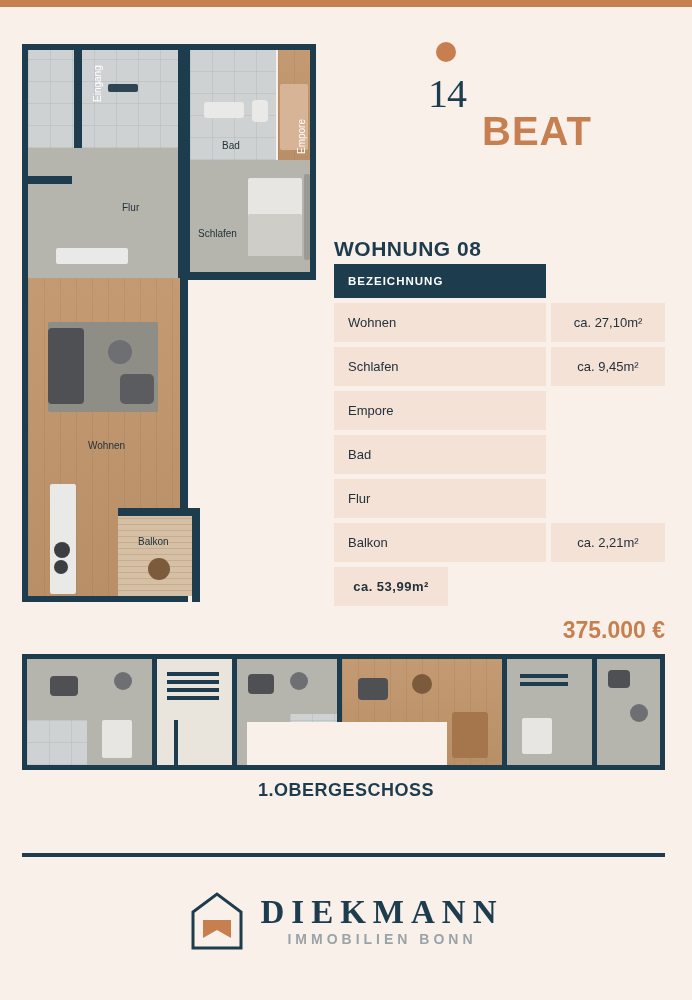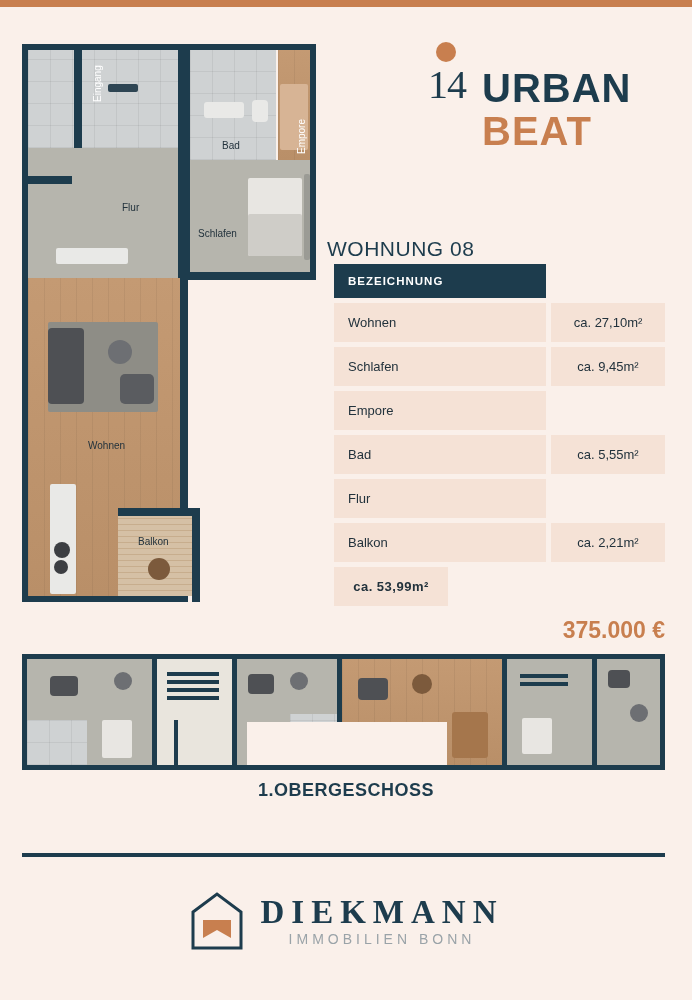--- a/index.html
+++ b/index.html
@@ -29,21 +29,21 @@
   }
   .brand .dot {
     position: absolute;
     left: 12px; top: 6px;
     width: 20px; height: 20px;
     border-radius: 50%;
     background: #c87f4f;
   }
   .brand .num {
     position: absolute;
-    left: 4px; top: 25px;
+    left: 4px; top: 34px;
     font-size: 40px;
     font-weight: 400;
     color: #1d3c4d;
     letter-spacing: -1px;
     font-family: "Liberation Serif", serif;
   }
   .brand .w-urban {
     position: absolute;
     left: 58px; top: 32px;
     font-size: 40px;
@@ -111,23 +111,23 @@
   .bed-sheet { background: #cfcdc8; }
   .plant { background: #3f6b4a; border-radius: 50%; }
   .cab { background: #e9e9e7; }
   .dark-cab { background: #2e4553; }
   .rug { background: #8e8d86; border-radius: 2px; }
   .tbl { background: #a5764c; border-radius: 3px; }
   .tbl-round { background: #7c5a3c; border-radius: 50%; }
   
   .section-title {
     position: absolute;
-    left: 327px; top: 237px;
+    left: 334px; top: 237px;
     font-size: 21px;
-    font-weight: normal;
+    font-weight: bold;
     color: #1d3c4d;
     letter-spacing: 0.5px;
   }
   .table {
     position: absolute;
     left: 334px; top: 264px;
     width: 331px;
   }
   .table .row {
     display: flex;
@@ -223,31 +223,31 @@
     color: #1d3c4d;
     font-family: "Liberation Serif", serif;
     line-height: 1;
   }
   .footer .f-sub {
     font-size: 14px;
     letter-spacing: 4px;
     color: #9aa3a8;
     margin-top: 2px;
     font-family: "Liberation Sans", sans-serif;
+    font-weight: bold;
   }
 </style>
 </head>
 <body>
 
 <div class="top-bar"></div>
 
 <div class="brand">
   <div class="dot"></div>
   <div class="num"><span>14</span></div>
-  <div class="w-urban">URBAN</div>
   <div class="w-beat">BEAT</div>
 </div>
 
 <div class="plan-main">
 
   <div class="wall" style="left:0;top:0;width:294px;height:6px;"></div>
   <div class="wall" style="left:0;top:0;width:6px;height:236px;"></div>
   <div class="wall" style="left:288px;top:0;width:6px;height:236px;"></div>
 
   <div class="room floor-tile" style="left:6px;top:6px;width:150px;height:98px;"></div>
@@ -318,21 +318,20 @@
   </div>
   <div class="row">
     <div class="c-name">Schlafen</div>
     <div class="c-size">ca. 9,45m²</div>
   </div>
   <div class="row">
     <div class="c-name">Empore</div>
   </div>
   <div class="row">
     <div class="c-name">Bad</div>
-    <div class="c-size">ca. 5,55m²</div>
   </div>
   <div class="row">
     <div class="c-name">Flur</div>
   </div>
   <div class="row">
     <div class="c-name">Balkon</div>
     <div class="c-size">ca. 2,21m²</div>
   </div>
 
   <div class="row total">

